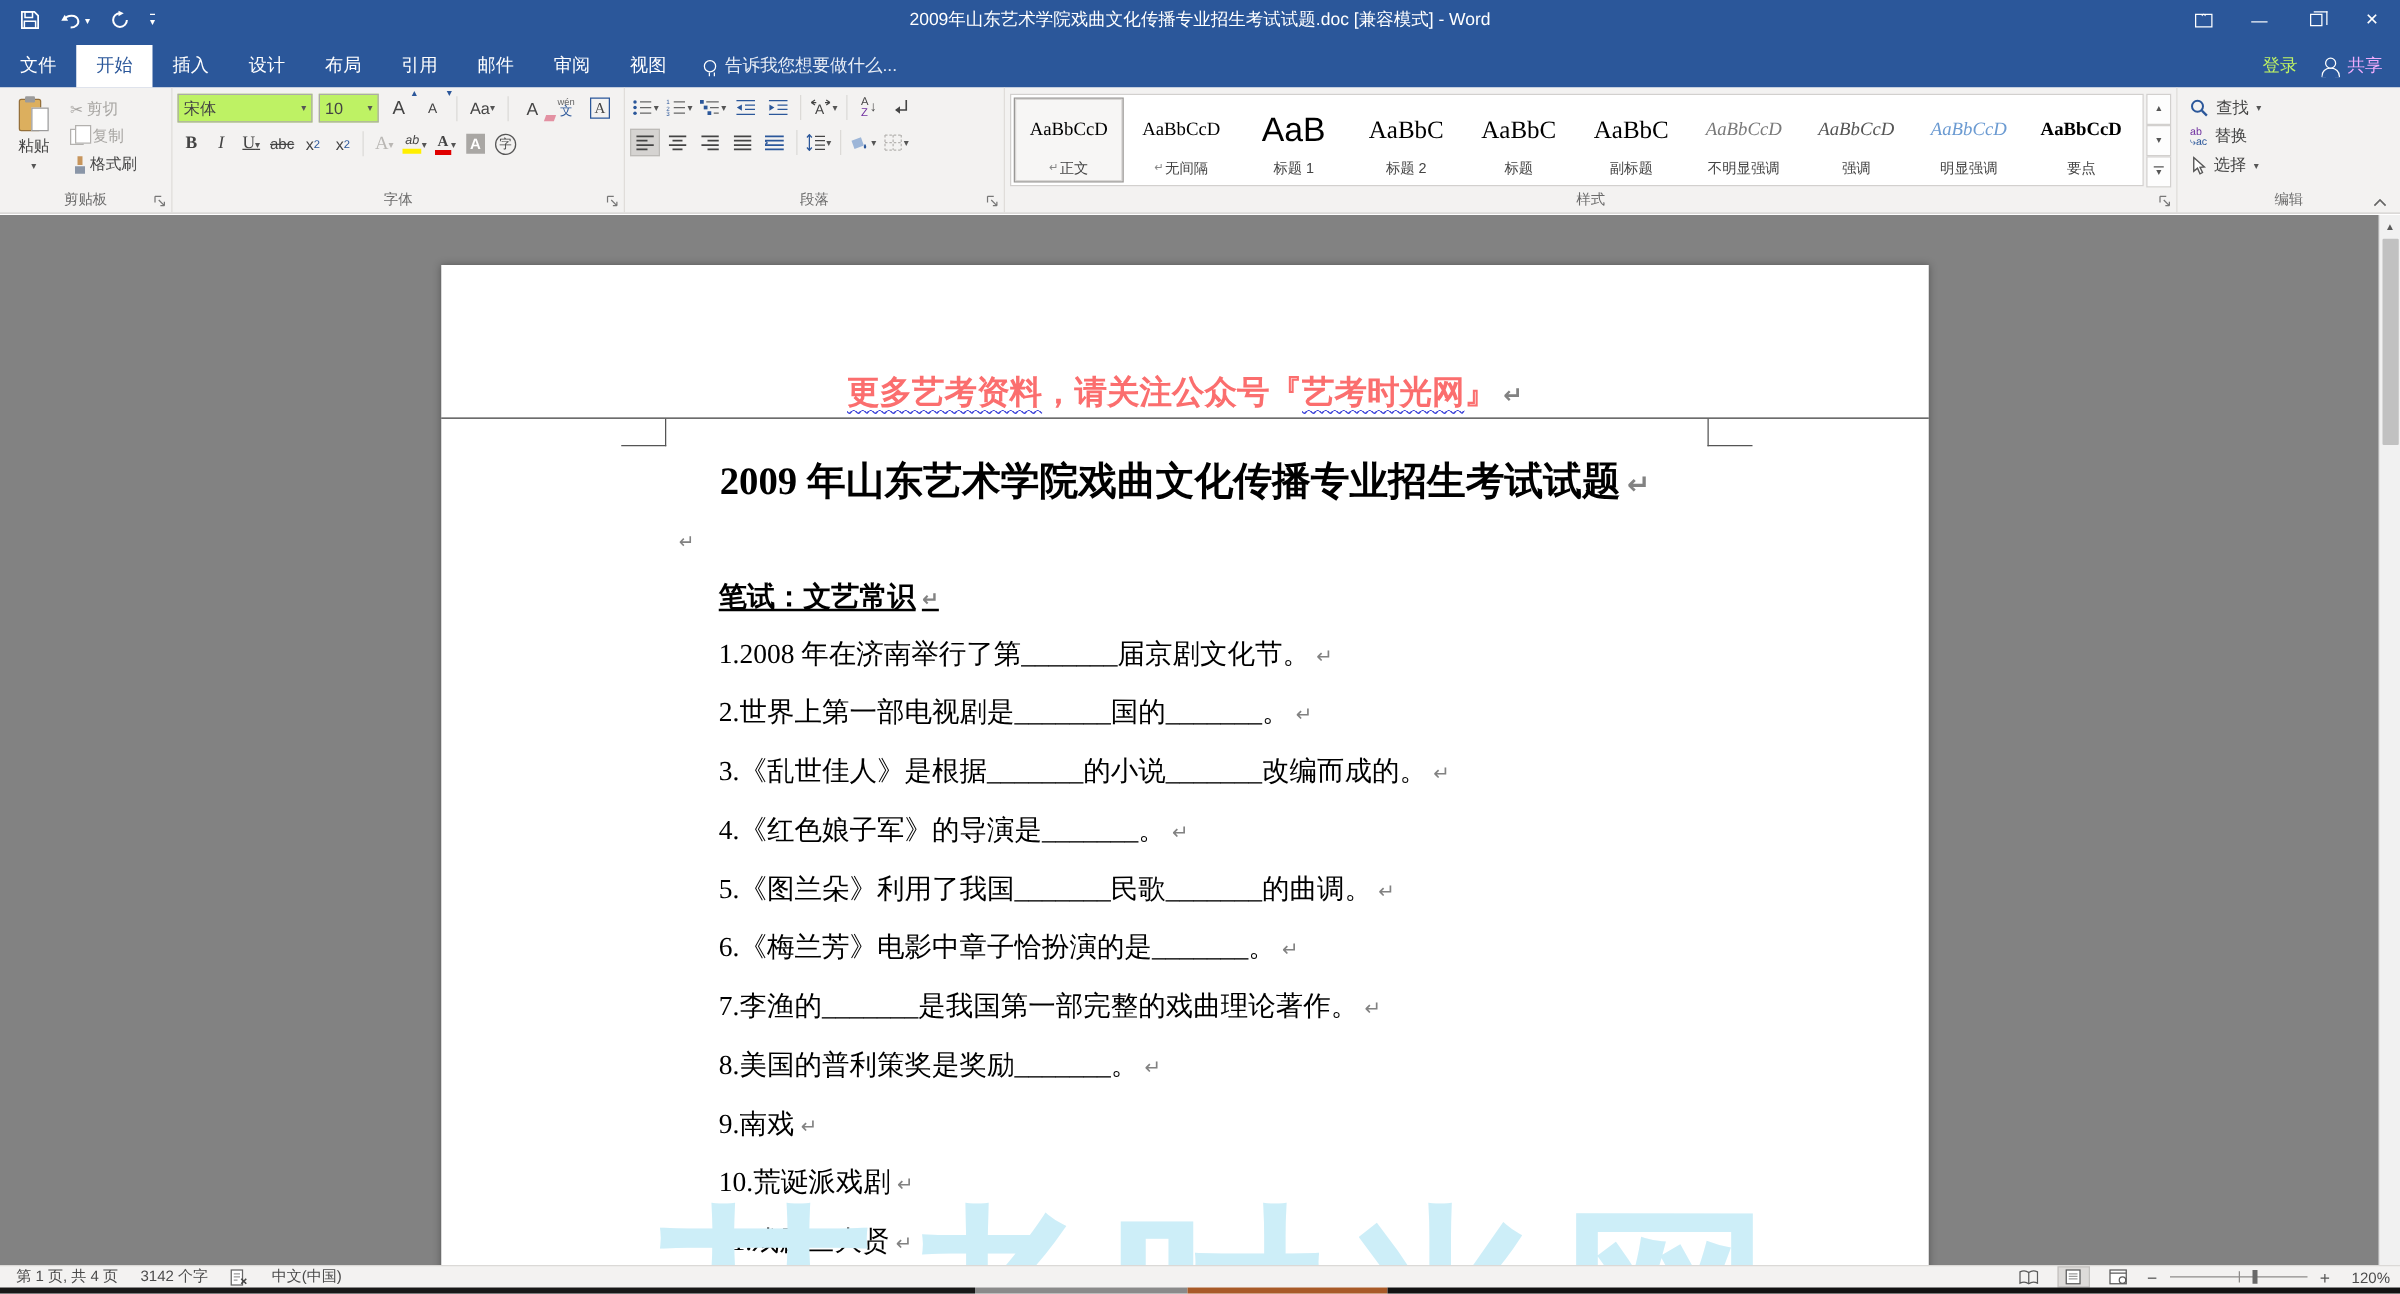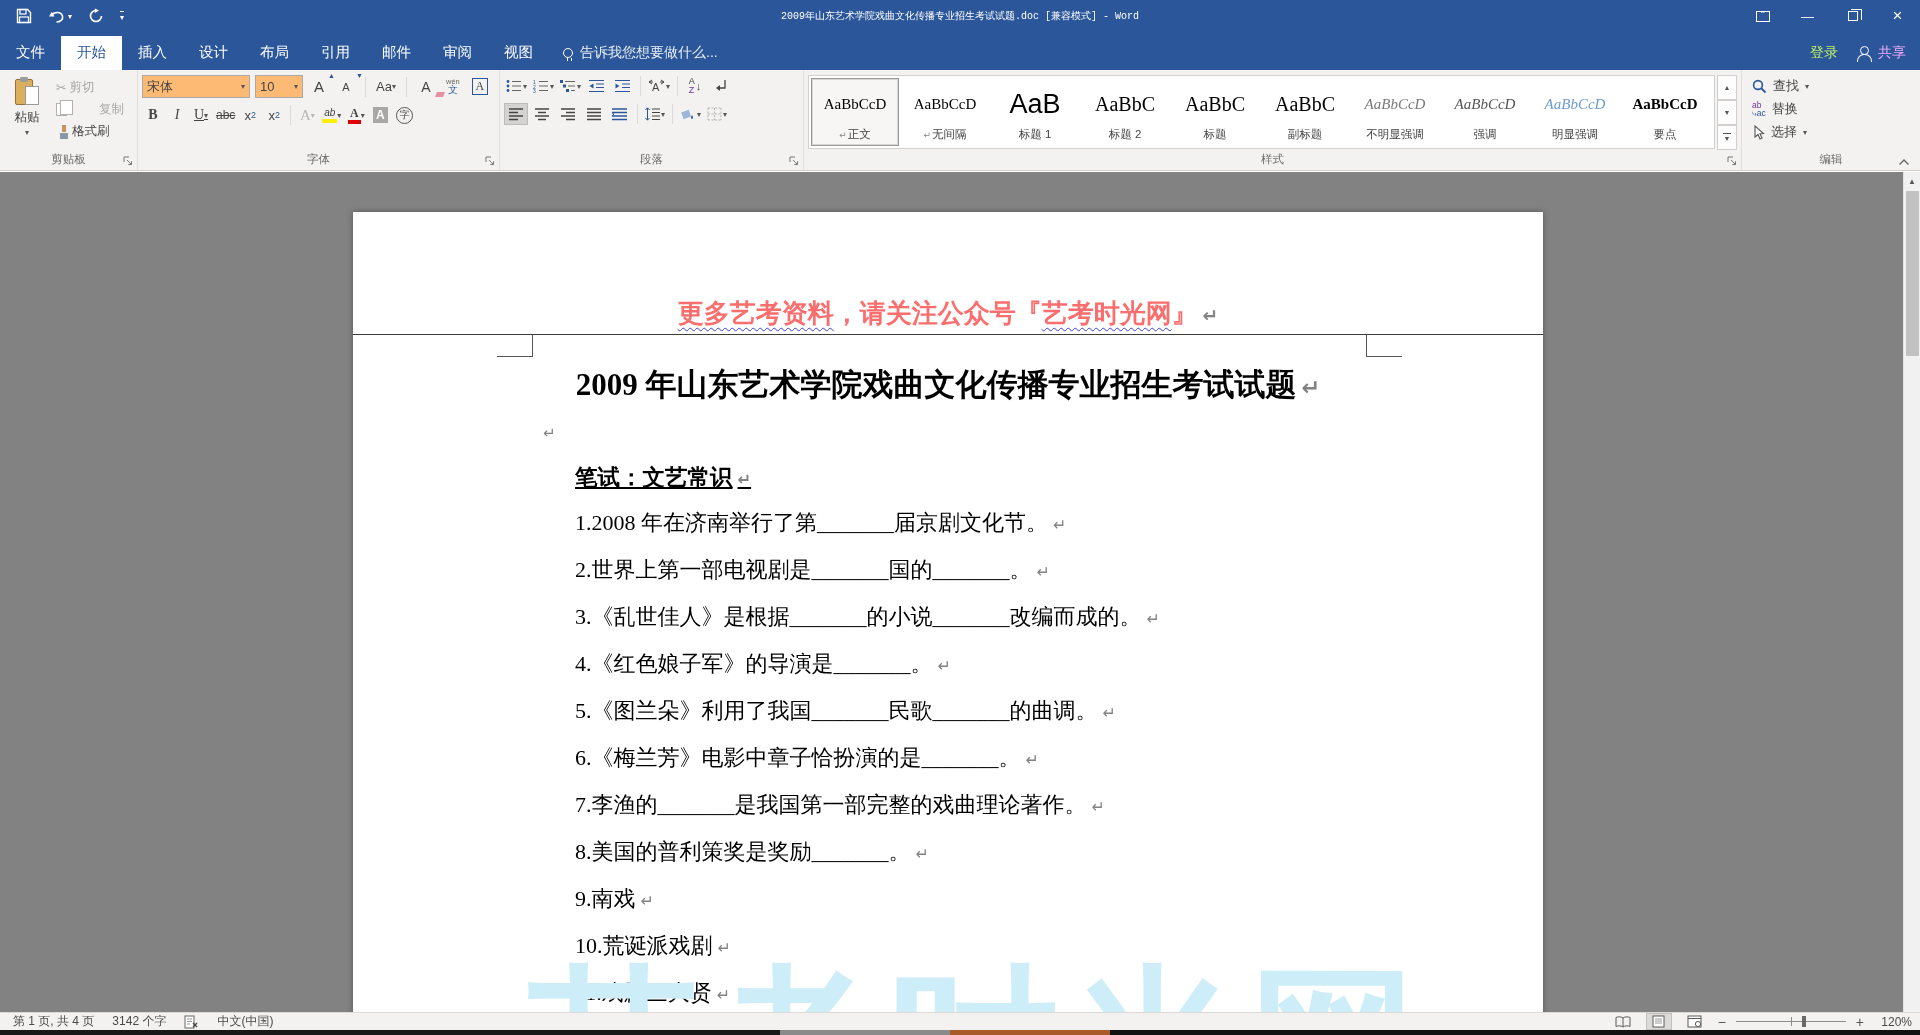--- a/index.html
+++ b/index.html
@@ -5,21 +5,21 @@
   * { box-sizing:border-box; margin:0; padding:0; }
   html,body { width:1920px; height:1035px; overflow:hidden; }
   body { font-family:"Liberation Sans","DejaVu Sans",sans-serif; background:#fff; position:relative; font-size:13px; color:#444; }
 
   
   .titlebar { height:32px; background:#2b579a; color:#fff; display:flex; align-items:center; position:relative; }
   .qat { display:flex; align-items:center; gap:16px; padding-left:16px; }
   .qat-btn { display:flex; align-items:center; color:#fff; font-size:15px; }
   .qat-caret { font-size:8px; margin-left:2px; }
   .qat-more { border-top:1px solid #fff; font-size:8px; padding-top:1px; }
-  .win-title { position:absolute; left:50%; transform:translateX(-50%); font-size:10px; white-space:nowrap;font-family:Liberation Mono, monospace; }
+  .win-title { position:absolute; left:50%; transform:translateX(-50%); font-size:14px; white-space:nowrap; }
   .win-controls { margin-left:auto; display:flex; height:32px; }
   .win-btn { width:45px; height:32px; display:flex; align-items:center; justify-content:center; font-size:13px; color:#fff; }
   .restore-glyph { width:10px; height:10px; border:1px solid #fff; position:relative; }
   .restore-glyph:before { content:""; position:absolute; left:2px; top:-3px; width:10px; height:10px; border:1px solid #fff; border-left:none; border-bottom:none; }
   .ribbonopts-glyph { width:14px; height:11px; border:1px solid #fff; position:relative; }
   .ribbonopts-glyph:after { content:"⌃"; position:absolute; left:3px; top:-2px; font-size:8px; }
 
   
   .tabrow { height:38px; background:#2b579a; display:flex; align-items:flex-end; color:#fff; }
   .tab { padding:7px 16px 8px; font-size:14.5px; cursor:default; }
@@ -54,21 +54,21 @@
   .clip-col .rbtn { padding:1px 2px; }
   .copy-icon { width:11px; height:13px; border:1px solid #b3b1ae; background:#fff; position:relative; }
   .copy-icon:before { content:""; position:absolute; left:3px; top:-4px; width:11px; height:13px; border:1px solid #b3b1ae; background:#fff; }
   .brush-icon { position:relative; width:13px; height:14px; }
   .brush-icon .handle { position:absolute; left:6px; top:0; width:4px; height:7px; background:#c7955c; }
   .brush-icon .head { position:absolute; left:4px; top:8px; width:8px; height:6px; background:#8a96a8; }
 
   
   .g-font { width:362px; }
   .font-row1 { display:flex; align-items:center; gap:5px; }
-  .combo { background:#fdba74; border:1px solid #acaaa8; height:23px; display:flex; align-items:center; font-size:13px; padding:0 4px; justify-content:space-between; }
+  .combo { background:#bef264; border:1px solid #acaaa8; height:23px; display:flex; align-items:center; font-size:13px; padding:0 4px; justify-content:space-between; }
   .combo-name { width:108px; }
   .combo-size { width:48px; }
   .font-row2 { display:flex; align-items:center; gap:2px; margin-top:6px; font-size:14px; }
   .fbtn { min-width:22px; height:22px; display:flex; align-items:center; justify-content:center; padding:0 2px; }
   .fsep { width:1px; height:20px; background:#dcdad7; margin:0 3px; }
   .b-bold { font-weight:bold; font-family:"Liberation Serif",serif; }
   .b-italic { font-style:italic; font-family:"Liberation Serif",serif; }
   .b-under { text-decoration:underline; font-family:"Liberation Serif",serif; }
   .b-strike { text-decoration:line-through; font-size:12px; }
   .subsup { font-size:13px; } .subsup sub,.subsup sup { font-size:9px; color:#2b579a; }
@@ -244,21 +244,21 @@
       <span>粘贴</span>
       <span class="caret">▾</span>
     </div>
     <div class="clip-col">
       <span class="rbtn gray">
         <span>✂</span>
         <span>剪切</span>
       </span>
       <span class="rbtn gray">
         <span class="copy-icon"></span>
-        <span style="margin-left:4px;padding-left:25px;">复制</span>
+        <span style="margin-left:4px;">复制</span>
       </span>
       <span class="rbtn">
         <span class="brush-icon">
             <span class="handle"></span>
             <span class="head"></span>
           </span>
         <span>格式刷</span>
       </span>
     </div>
     <div class="rgroup-label">剪贴板</div>

